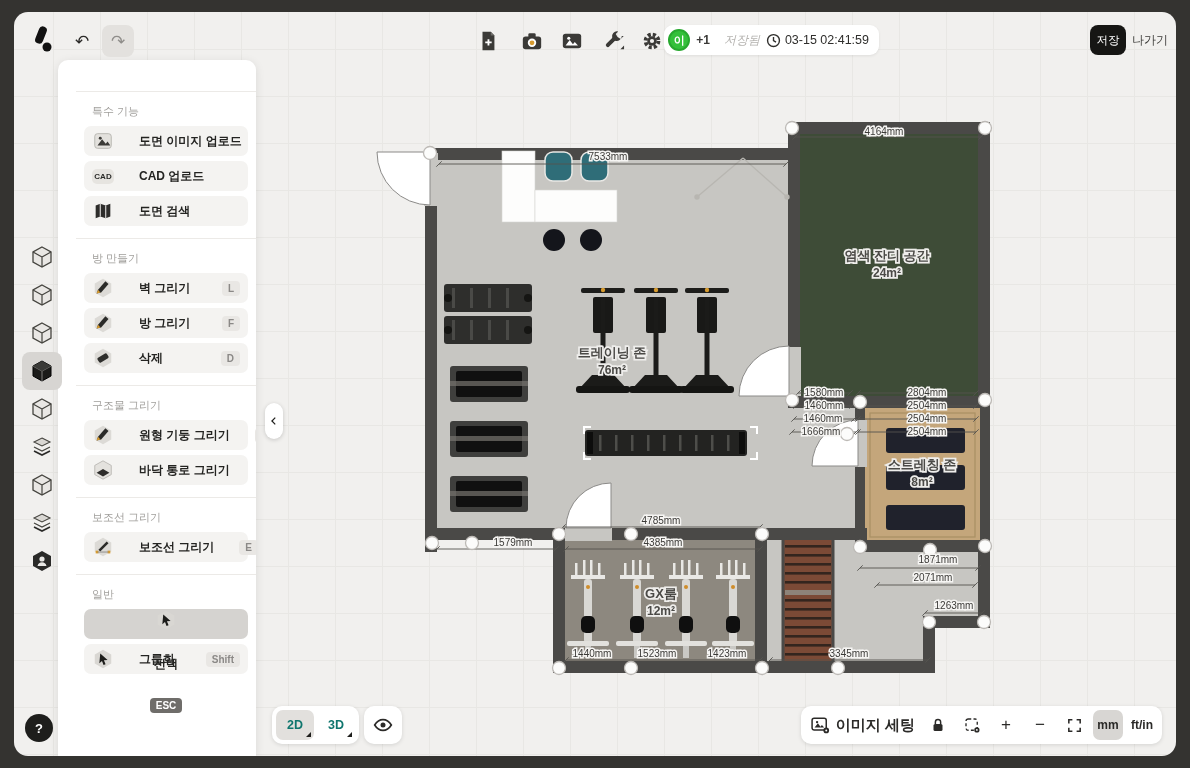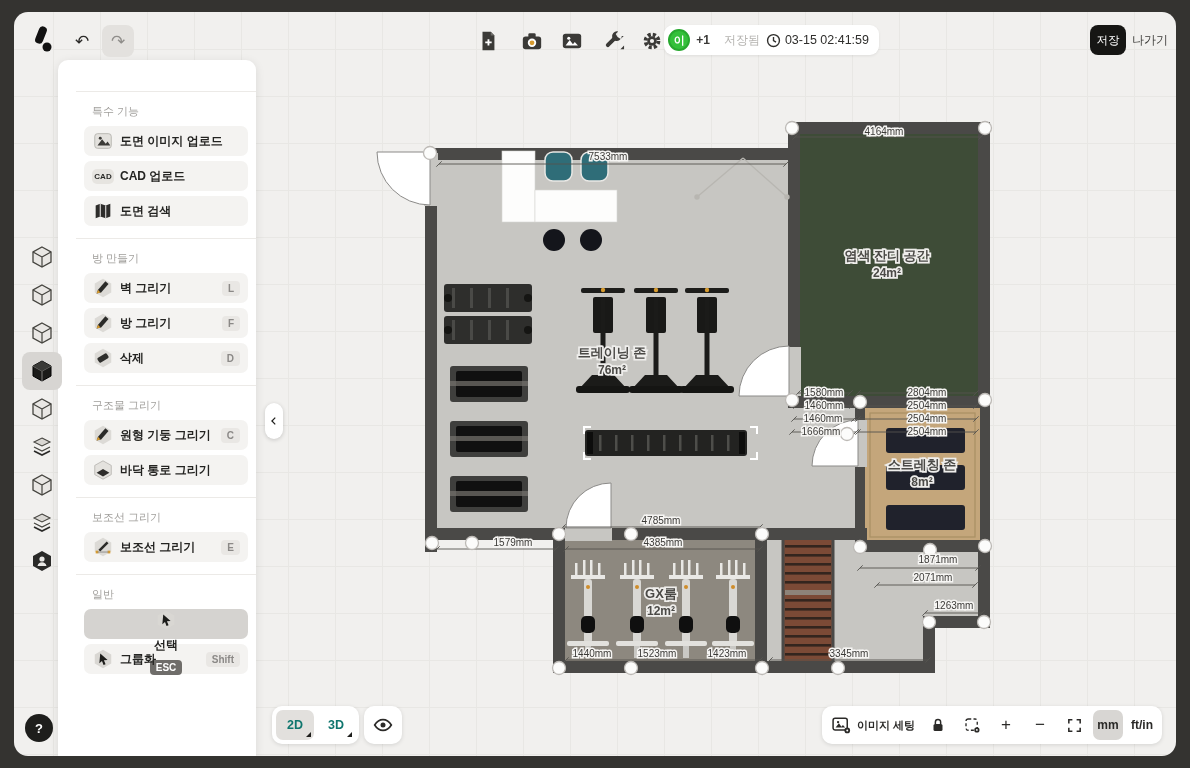--- a/index.html
+++ b/index.html
@@ -17,40 +17,40 @@
   .logo { position:absolute; left:12px; top:13px; width:28px; height:28px; }
   .tbtn { position:absolute; top:13px; width:32px; height:32px; border-radius:8px;
     display:flex; align-items:center; justify-content:center; font-size:17px; color:#2b2a28; }
   .tbtn.box { background:#e3e1de; color:#8f8d8a; }
   .cicon { position:absolute; top:16px; width:26px; height:26px; display:flex; align-items:center; justify-content:center; }
   .userpill { position:absolute; right:297px; top:13px; height:30px; background:#fff; border-radius:9px;
     box-shadow:0 1px 3px rgba(0,0,0,.08); display:flex; align-items:center; padding:0 10px 0 4px; gap:6px; }
   .avatar { width:22px; height:22px; border-radius:50%; background:#34c03a; border:2px solid #27a82e;
     color:#fff; font-size:11px; font-weight:700; display:flex; align-items:center; justify-content:center; }
   .plus1 { font-size:12px; color:#3b3a38; font-weight:600; margin-right:8px; }
-  .savedlabel { font-size:12px; color:#b5b3b0; }
+  .savedlabel { font-size:12px; color:#b5b3b0;font-style:italic; }
   .savetime { font-size:12.5px; color:#2f2e2c; display:flex; align-items:center; gap:4px; }
   .savebtn { position:absolute; right:50px; top:13px; width:36px; height:30px; background:#161614; color:#fff;
     border-radius:8px; font-size:11.5px; display:flex; align-items:center; justify-content:center; }
   .exitbtn { position:absolute; right:8px; top:13px; height:30px; display:flex; align-items:center;
     font-size:12px; color:#3b3a38; }
 
   
   .rail { position:absolute; left:8px; top:226px; width:40px; z-index:25; }
   .ritem { width:40px; height:38px; display:flex; align-items:center; justify-content:center; border-radius:8px; }
   .ritem.active { background:#d7d5d2; }
   .ritem svg { width:24px; height:24px; }
 
   
   .panel { position:absolute; left:44px; top:48px; width:198px; bottom:0; background:#fff;
     border-radius:10px 10px 0 0; box-shadow:0 2px 10px rgba(0,0,0,.10); z-index:20; overflow:hidden;padding-left:18px; }
   .ptop { height:32px; border-bottom:1px solid #eceae7; }
   .sechead { font-size:11px; color:#a09e9b; margin:12px 16px 7px; }
   .pitem { height:30px; margin:0 8px 5px; background:#f4f3f1; border-radius:7px;
-    display:flex; align-items:center; padding:0 8px; gap:6px; }
+    display:flex; align-items:center; padding:0 8px; gap:25px; }
   .pitem.sel { background:#d5d3d0;flex-direction:column; }
   .picon { width:22px; height:22px; flex:0 0 22px; display:flex; align-items:center; justify-content:center; }
   .picon svg { width:22px; height:22px; }
   .cadic { font-size:8px; font-weight:700; color:#2a2a28; background:#e6e4e0; border-radius:5px; padding:3px 2px; }
   .plabel { font-size:12px; font-weight:600; color:#242422; flex:1; white-space:nowrap; }
   .pkey { font-size:10px; color:#8b8987; background:#e9e7e4; border-radius:4px; padding:2px 6px; font-weight:600; }
   .pkey:empty { display:none; }
   .pitem.sel .pkey { background:#6f6d6a; color:#fff; }
   .divider { height:1px; background:#eceae7; margin:12px 0 2px; }
 
@@ -72,21 +72,21 @@
     display:flex; align-items:center; justify-content:center; position:relative; }
   .vbtn.sel { background:#e2e0dd; }
   .vbtn::after { content:""; position:absolute; right:3px; bottom:3px; border-left:5px solid transparent; border-bottom:5px solid #1e1e1c; }
   .eyebar { position:absolute; left:350px; bottom:12px; width:38px; height:38px; background:#fff; border-radius:10px;
     box-shadow:0 1px 4px rgba(0,0,0,.12); display:flex; align-items:center; justify-content:center; z-index:30; }
   .brbar { position:absolute; right:14px; bottom:12px; height:38px; background:#fff; border-radius:10px;
     box-shadow:0 1px 4px rgba(0,0,0,.12); display:flex; align-items:center; padding:4px 5px; gap:4px; z-index:30; }
   .bbtn { height:30px; min-width:30px; border-radius:7px; display:flex; align-items:center; justify-content:center;
     font-size:12px; font-weight:600; color:#2b2a28; padding:0 4px; gap:6px; }
   .bbtn.sel { background:#d8d6d3; }
-  .bbtn .blabel { font-size:11px; font-weight:600; color:#2b2a28; }
+  .bbtn .blabel { font-size:15px; font-weight:600; color:#2b2a28; }
   .pm { font-size:17px; font-weight:500; }
   .helpbtn { position:absolute; left:11px; bottom:14px; width:28px; height:28px; border-radius:50%;
     background:#1e1e1c; color:#fff; font-size:13px; font-weight:700; display:flex; align-items:center; justify-content:center; z-index:30; }
 </style>
 </head>
 <body>
 
 <svg width="0" height="0" style="position:absolute" aria-hidden="true">
   <defs>
     <symbol id="sym-cube" viewBox="0 0 24 24">

